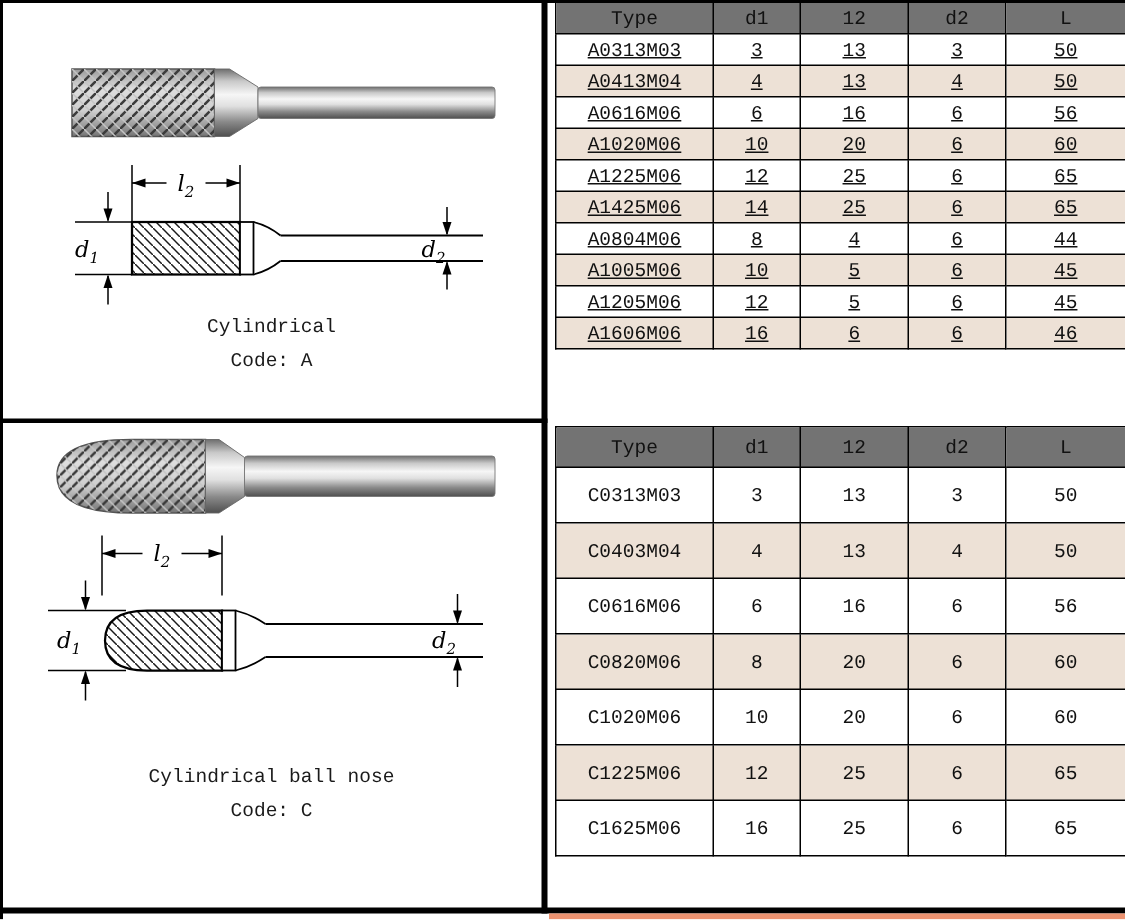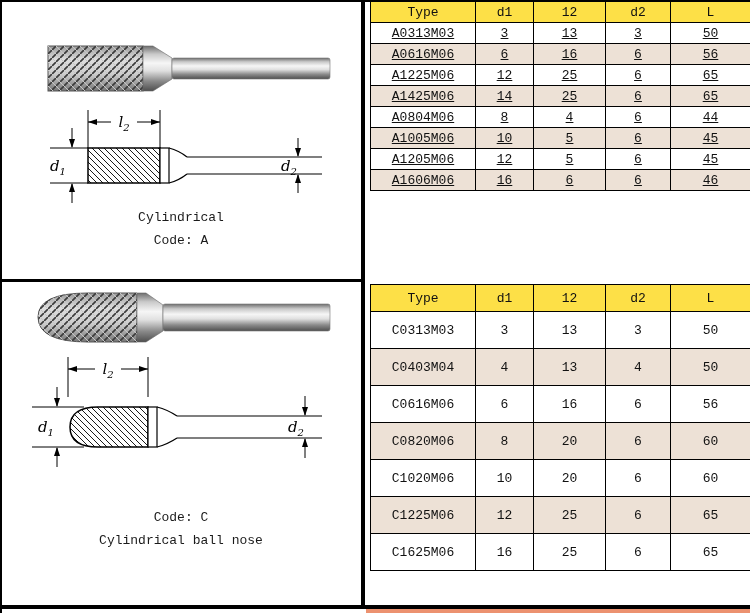--- a/index.html
+++ b/index.html
@@ -19,21 +19,21 @@
   
   table.spec {
     position:absolute; left:370px; width:380px;
     border-collapse:collapse; table-layout:fixed;
   }
   table.spec th, table.spec td {
     border:1px solid #000; text-align:center; vertical-align:middle;
     font-size:13px; font-weight:normal; padding:0; color:#111;
     overflow:hidden; white-space:nowrap;
   }
-  table.spec th { background:#fde047; }
+  table.spec th { background:#737373; }
   table.spec tbody tr:nth-child(even) td { background:#EDE1D6; }
   table.spec tbody tr:nth-child(odd)  td { background:#FFFFFF; }
   .spec-a { top:1px; }
   .spec-a th { height:20px; }
   .spec-a td { height:20px;text-decoration:underline; }
   .spec-c { top:284px; }
   .spec-c th { height:26px; }
   .spec-c td { height:36px; }
 
   
@@ -141,22 +141,22 @@
         <polygon points="57,95 54,104 60,104"></polygon>
       <polygon points="305,64 302,55 308,55"></polygon>
         <polygon points="305,86 302,95 308,95"></polygon>
     </g>
     <text class="dim-label" x="108" y="22" font-size="15" text-anchor="middle" fill="#000"><tspan>l</tspan><tspan dy="4" font-size="10">2</tspan></text>
     <text class="dim-label" x="46" y="80" font-size="15" text-anchor="middle" fill="#000"><tspan>d</tspan><tspan dy="4" font-size="10">1</tspan></text>
     <text class="dim-label" x="296" y="80" font-size="15" text-anchor="middle" fill="#000"><tspan>d</tspan><tspan dy="4" font-size="10">2</tspan></text>
   </svg>
 
   <div class="caption caption-c">
+    <div>Cylindrical ball nose</div>
     <div>Code: C</div>
-    <div>Cylindrical ball nose</div>
   </div>
 
   <table class="spec spec-a">
     <colgroup>
         <col style="width:105px">
         <col style="width:58px">
         <col style="width:72px">
         <col style="width:65px">
         <col style="width:80px">
       </colgroup>
@@ -171,25 +171,39 @@
       </thead>
     <tbody>
         <tr>
           <td>A0313M03</td>
           <td>3</td>
           <td>13</td>
           <td>3</td>
           <td>50</td>
         </tr>
         <tr>
+          <td>A0413M04</td>
+          <td>4</td>
+          <td>13</td>
+          <td>4</td>
+          <td>50</td>
+        </tr>
+        <tr>
           <td>A0616M06</td>
           <td>6</td>
           <td>16</td>
           <td>6</td>
           <td>56</td>
+        </tr>
+        <tr>
+          <td>A1020M06</td>
+          <td>10</td>
+          <td>20</td>
+          <td>6</td>
+          <td>60</td>
         </tr>
         <tr>
           <td>A1225M06</td>
           <td>12</td>
           <td>25</td>
           <td>6</td>
           <td>65</td>
         </tr>
         <tr>
           <td>A1425M06</td>

